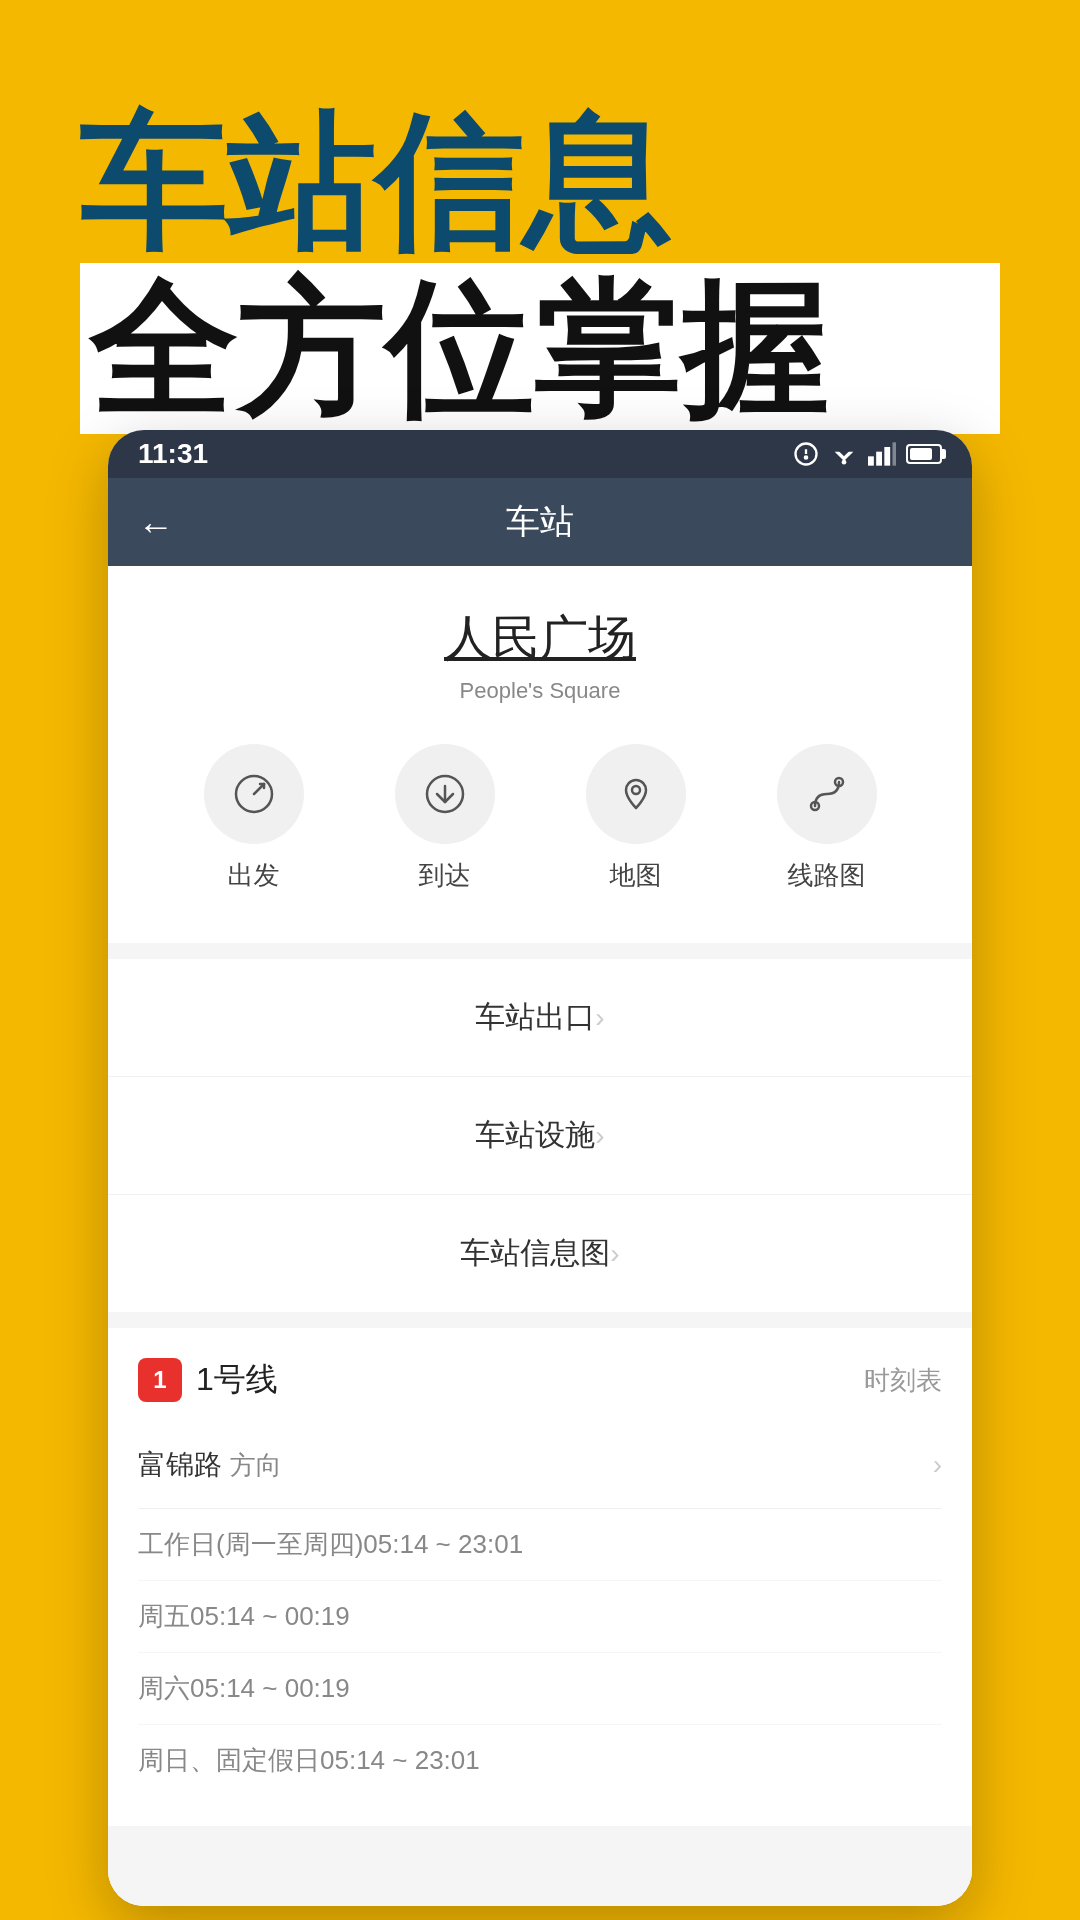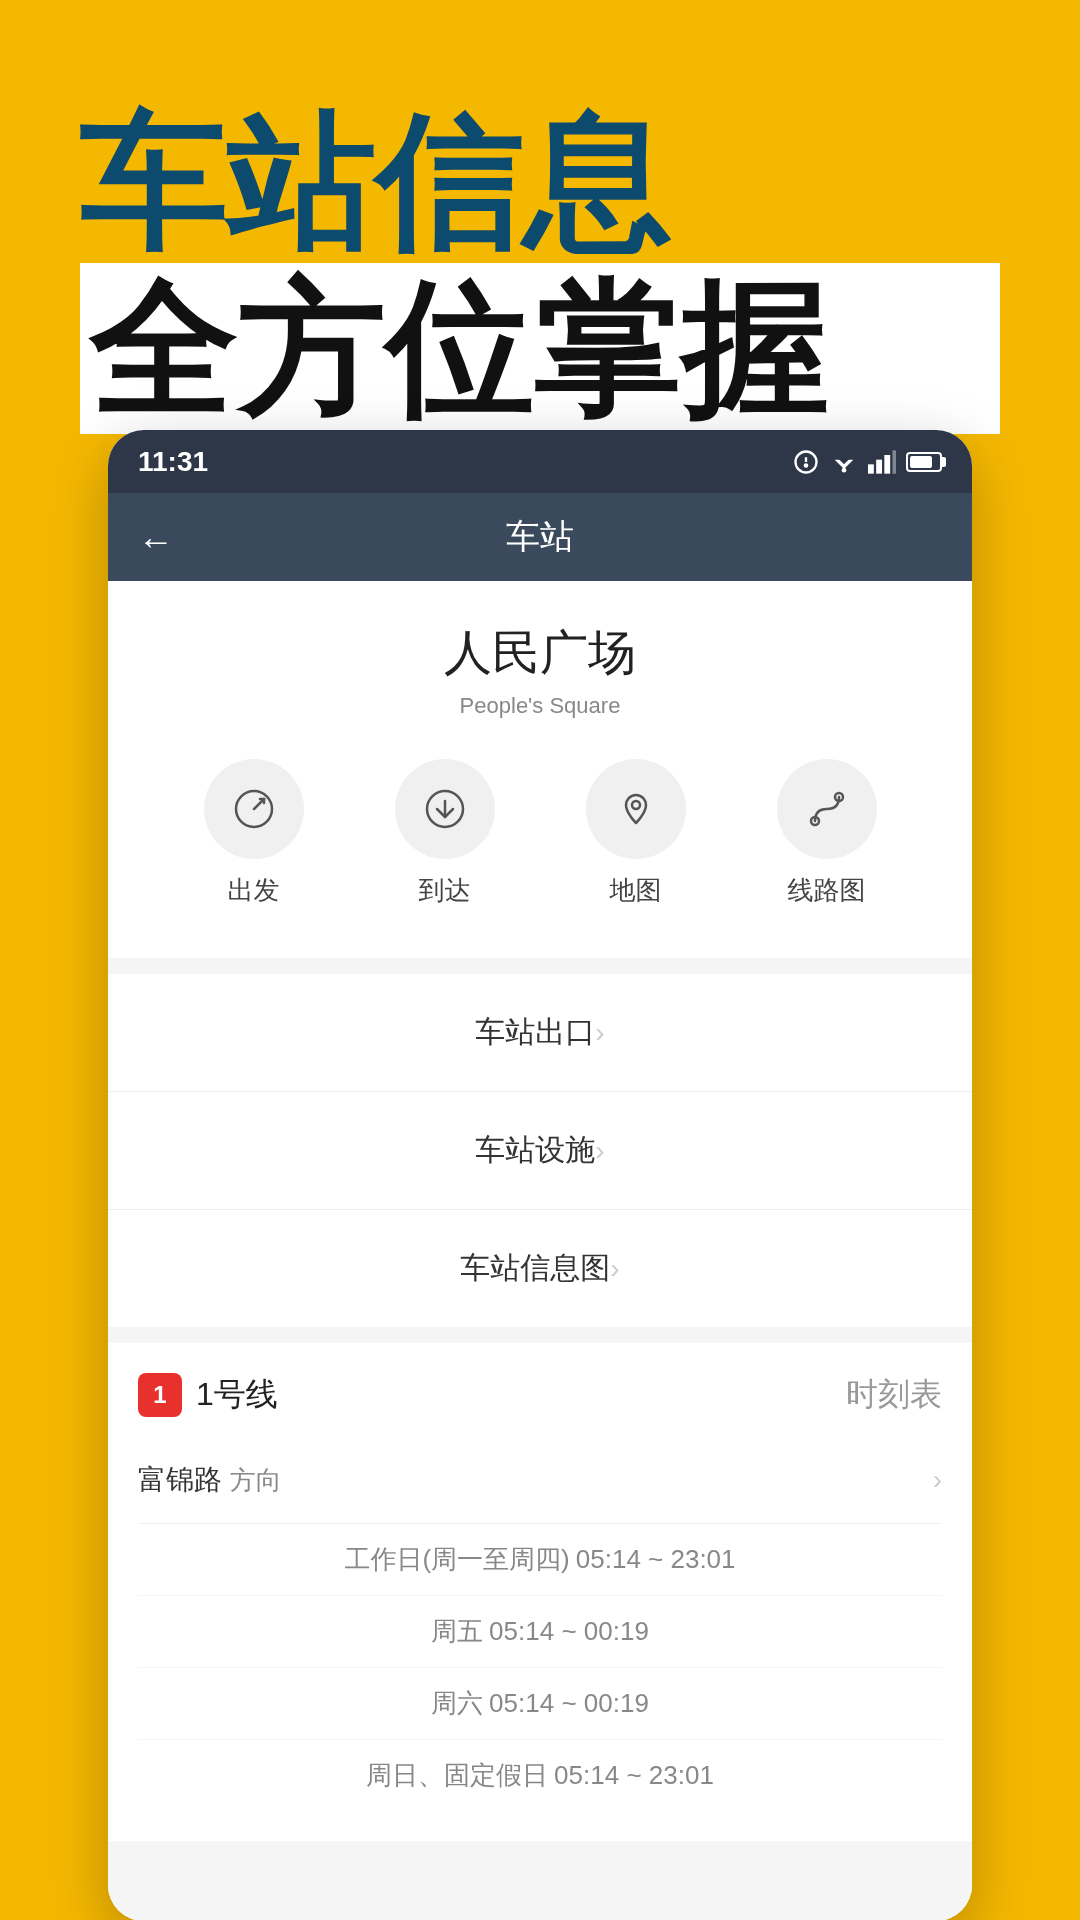--- a/index.html
+++ b/index.html
@@ -42,21 +42,21 @@
       width: 864px;
       background: #f0f0f0;
       border-radius: 36px;
       overflow: hidden;
       box-shadow: 0 20px 60px rgba(0,0,0,0.25);
     }
 
     
     .status-bar {
       background: #2d3748;
-      height: 63px;
+      height: 48px;
       display: flex;
       align-items: center;
       justify-content: space-between;
       padding: 0 30px;
     }
     .status-time {
       color: white;
       font-size: 28px;
       font-weight: 600;
     }
@@ -127,20 +127,21 @@
       background: white;
       padding: 40px 30px 30px 30px;
       margin-bottom: 16px;
     }
     .station-name-zh {
       text-align: center;
       font-size: 48px;
       font-weight: 500;
       color: #222;
       margin-bottom: 8px;
+      text-decoration: underline;
     }
     .station-name-en {
       text-align: center;
       font-size: 22px;
       color: #888;
       margin-bottom: 40px;
     }
 
     
     .action-buttons {
@@ -230,21 +231,21 @@
       display: flex;
       align-items: center;
       justify-content: center;
     }
     .line-name {
       font-size: 32px;
       color: #222;
       font-weight: 500;
     }
     .timetable-link {
-      font-size: 32px;
+      font-size: 26px;
       color: #999;
     }
 
     
     .direction-row {
       display: flex;
       align-items: center;
       justify-content: space-between;
       padding: 24px 0;
       border-bottom: 1px solid #f0f0f0;
@@ -254,25 +255,24 @@
       color: #333;
     }
     .direction-label span.direction-word {
       color: #888;
       font-size: 26px;
     }
 
     
     .schedule-row {
       display: flex;
-      justify-content: center;
+      justify-content: flex-start;
       align-items: center;
       padding: 18px 0;
       border-bottom: 1px solid #f5f5f5;
-      gap: 6px;
     }
     .schedule-day {
       font-size: 26px;
       color: #888;
     }
     .schedule-time {
       font-size: 26px;
       color: #888;
     }
 

